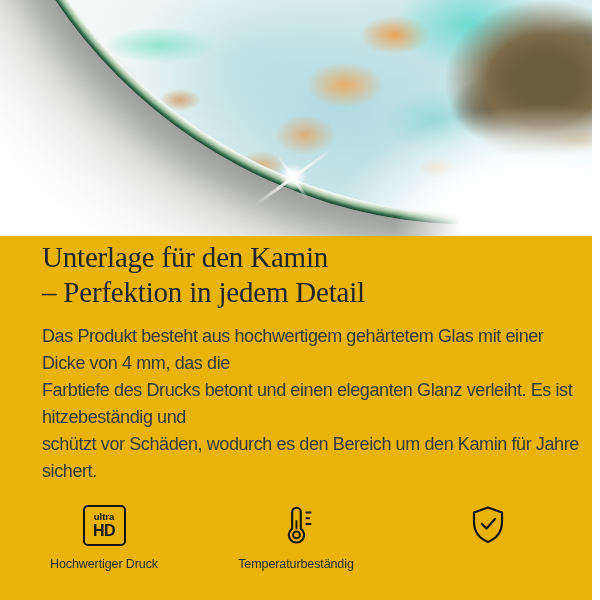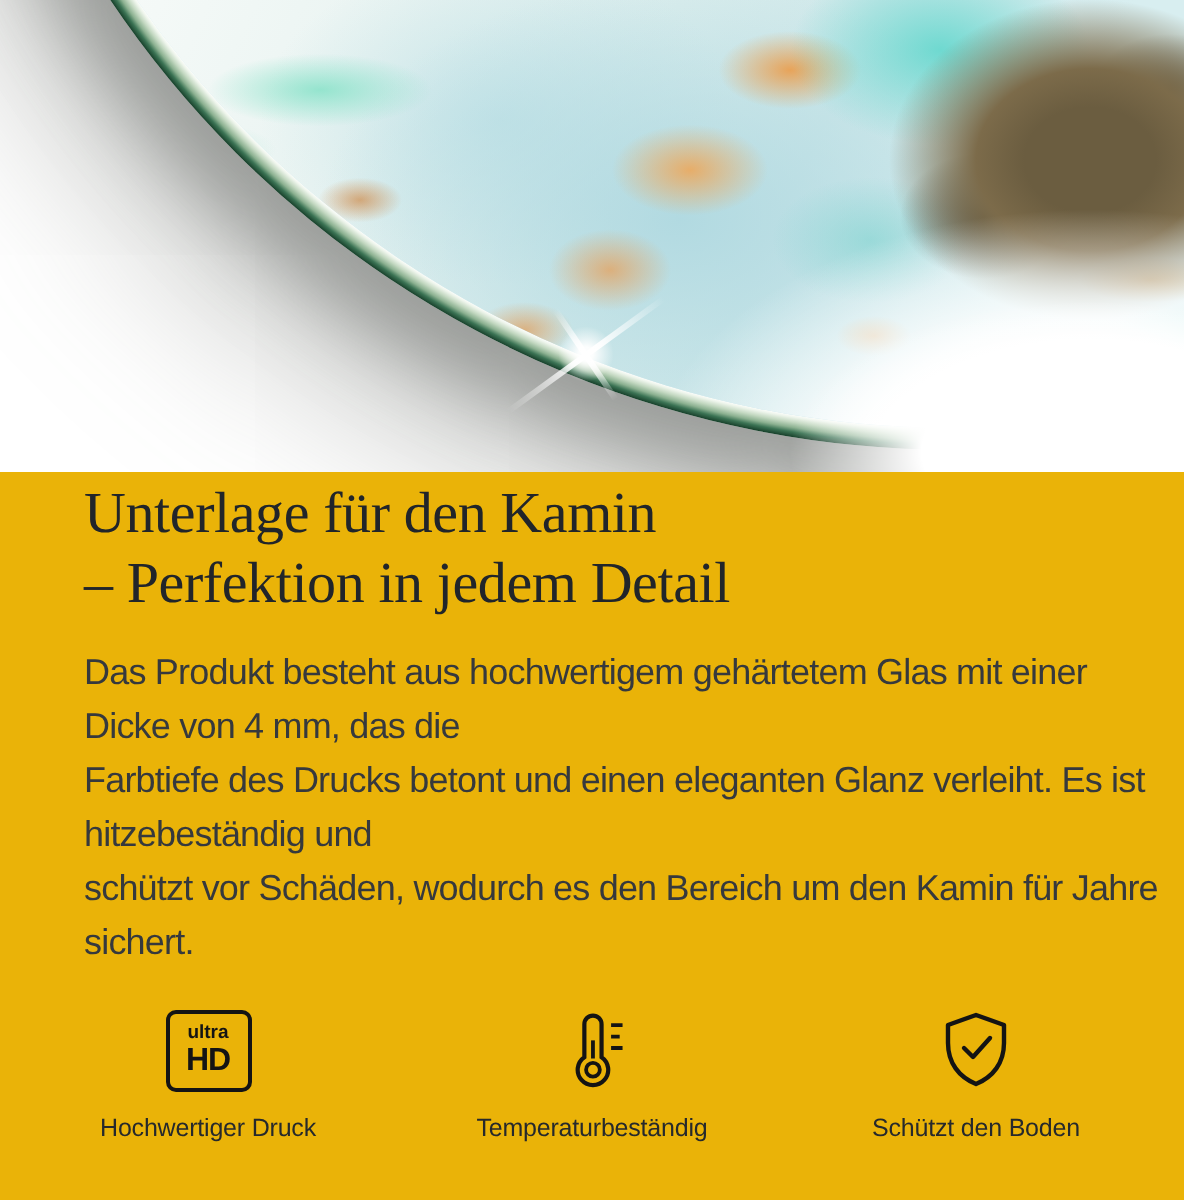--- a/index.html
+++ b/index.html
@@ -121,21 +121,20 @@
         <div class="flabel">Temperaturbeständig</div>
       </div>
 
       <div class="feature">
         <div class="ficon">
           <svg class="ic" width="40" height="42" viewBox="0 0 40 42" stroke-linejoin="round">
             <path d="M20 3.5 L34 8.5 V17.5 C34 27.5 28.5 34.5 20 38 C11.5 34.5 6 27.5 6 17.5 V8.5 Z"></path>
             <path d="M14 20 l4.5 4.5 L27 15" stroke-linecap="round"></path>
           </svg>
         </div>
-        <div class="flabel">Schützt den Boden</div>
       </div>
 
 
       <div class="feature">
         <div class="ficon">
           <div class="bevel"></div>
         </div>
       </div>
 
 

